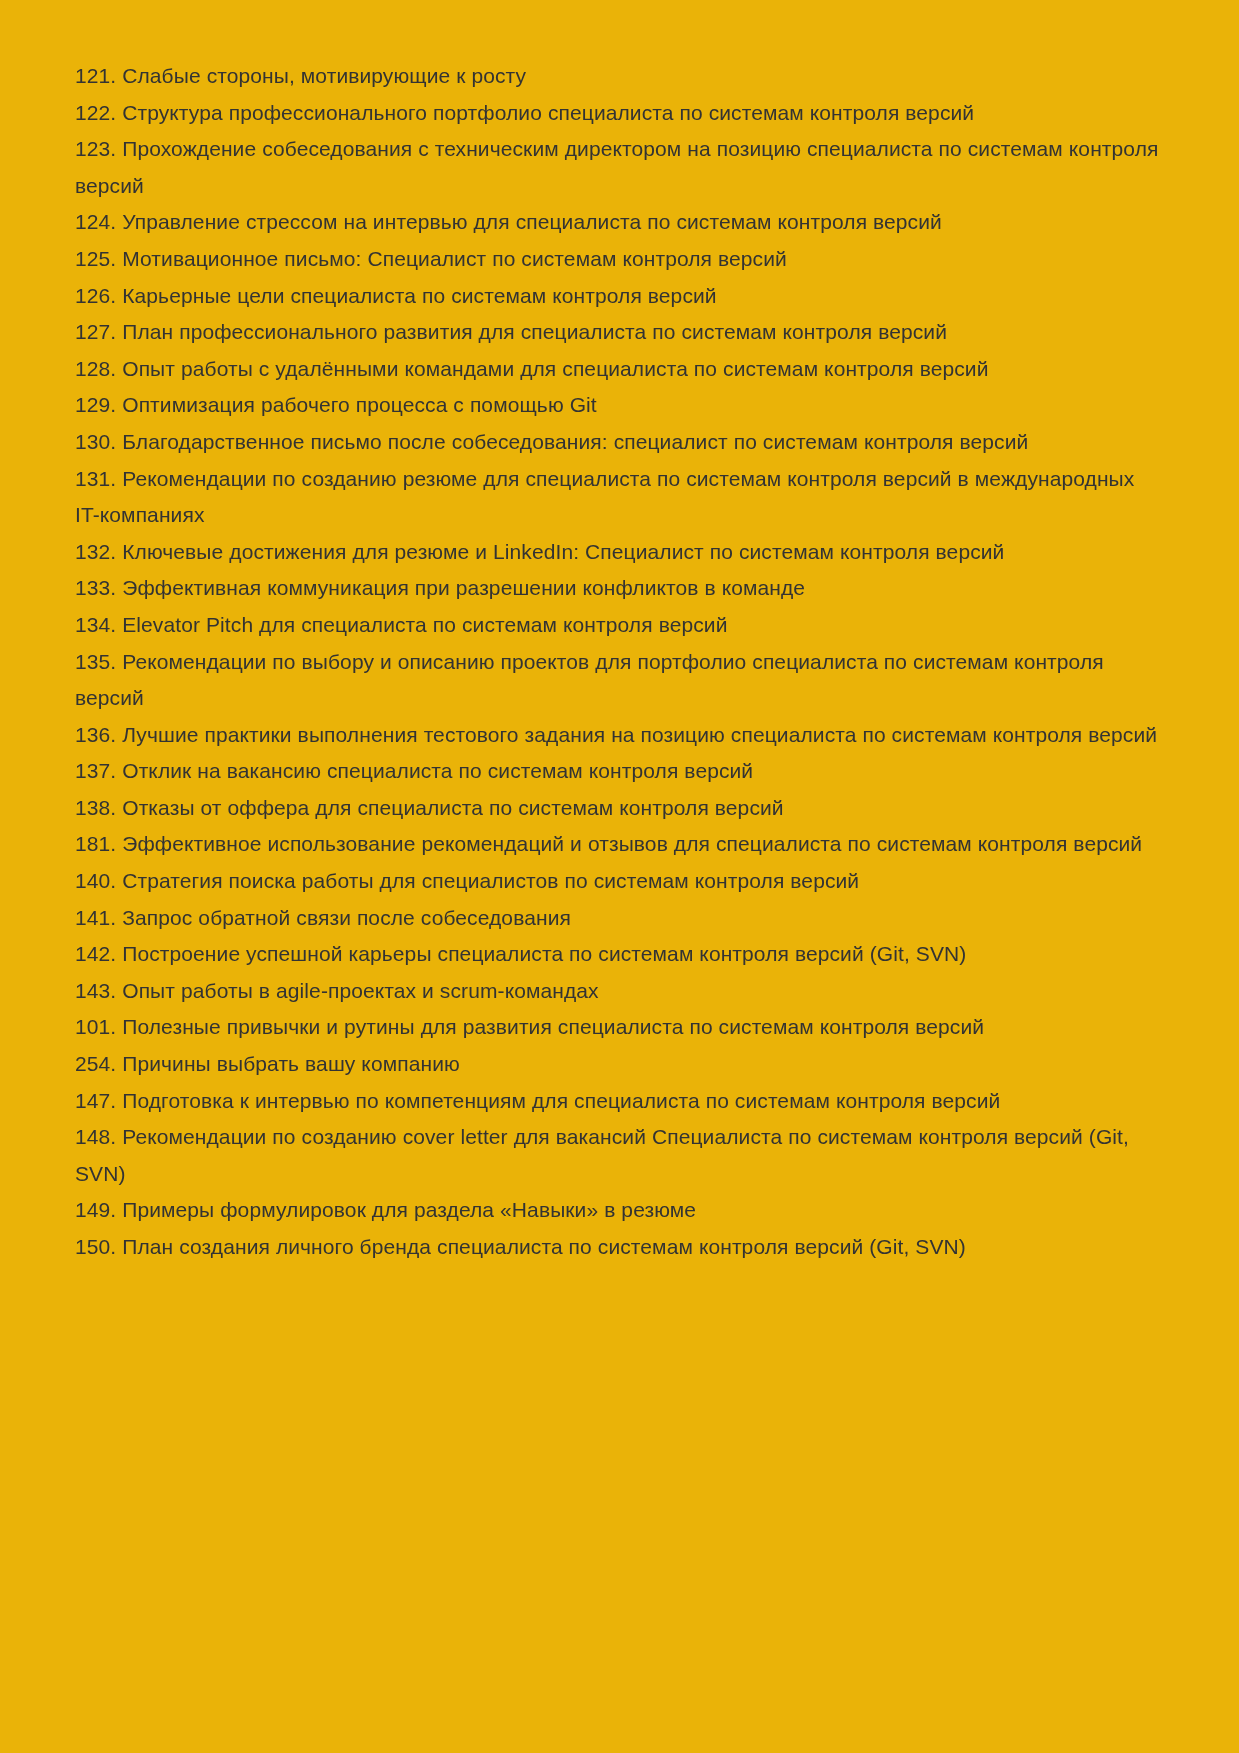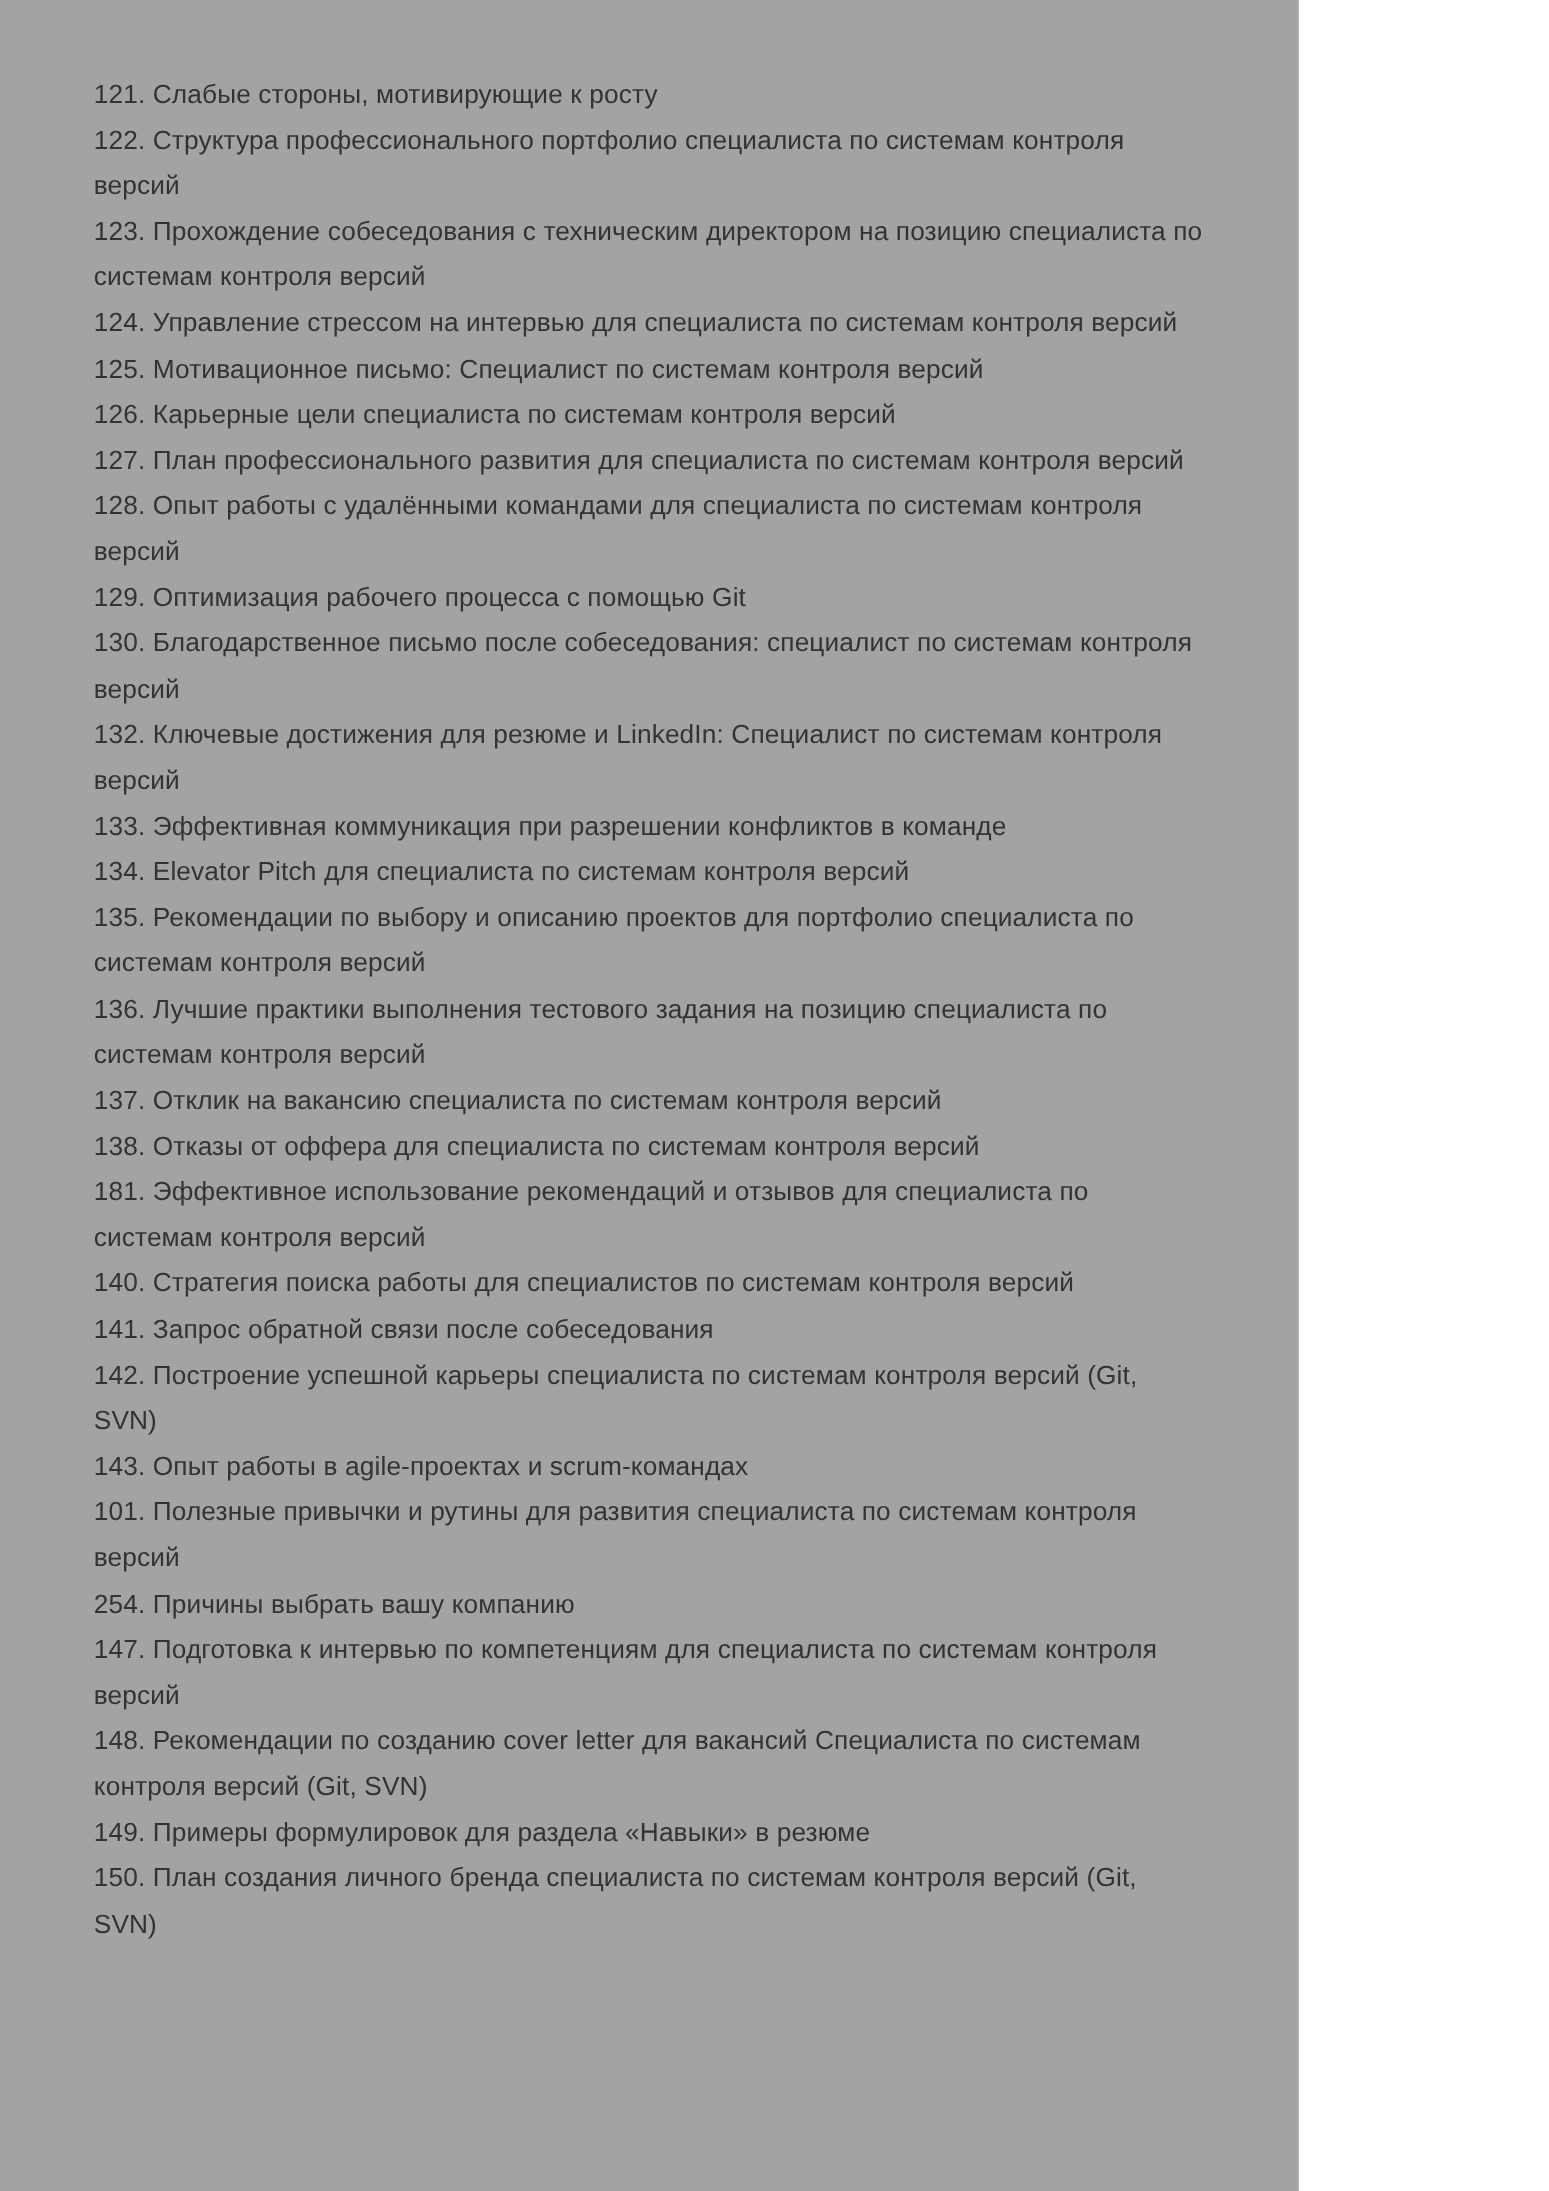--- a/index.html
+++ b/index.html
@@ -5,23 +5,23 @@
   * { margin: 0; padding: 0; box-sizing: border-box; }
   html, body {
     background: #ffffff;
     width: 1239px;
   }
   body {
     font-family: "Liberation Sans", "DejaVu Sans", sans-serif;
     color: #333333;
   }
   .page {
-    width: 1039px;
+    width: 1239px;
     min-height: 1753px;
-    background: #a3a3a3;
+    background: #eab308;
     padding: 58px 74px 60px 75px;
   }
   ol.topic-list {
     list-style: none;
     font-size: 21px;
     line-height: 36.6px;
     font-weight: 400;
     letter-spacing: 0.1px;
   }
   ol.topic-list li {
@@ -37,20 +37,21 @@
       <li><span>121.</span> <span>Слабые стороны, мотивирующие к росту</span></li>
       <li><span>122.</span> <span>Структура профессионального портфолио специалиста по системам контроля версий</span></li>
       <li><span>123.</span> <span>Прохождение собеседования с техническим директором на позицию специалиста по системам контроля версий</span></li>
       <li><span>124.</span> <span>Управление стрессом на интервью для специалиста по системам контроля версий</span></li>
       <li><span>125.</span> <span>Мотивационное письмо: Специалист по системам контроля версий</span></li>
       <li><span>126.</span> <span>Карьерные цели специалиста по системам контроля версий</span></li>
       <li><span>127.</span> <span>План профессионального развития для специалиста по системам контроля версий</span></li>
       <li><span>128.</span> <span>Опыт работы с удалёнными командами для специалиста по системам контроля версий</span></li>
       <li><span>129.</span> <span>Оптимизация рабочего процесса с помощью Git</span></li>
       <li><span>130.</span> <span>Благодарственное письмо после собеседования: специалист по системам контроля версий</span></li>
+      <li><span>131.</span> <span>Рекомендации по созданию резюме для специалиста по системам контроля версий в международных IT-компаниях</span></li>
       <li><span>132.</span> <span>Ключевые достижения для резюме и LinkedIn: Специалист по системам контроля версий</span></li>
       <li><span>133.</span> <span>Эффективная коммуникация при разрешении конфликтов в команде</span></li>
       <li><span>134.</span> <span>Elevator Pitch для специалиста по системам контроля версий</span></li>
       <li><span>135.</span> <span>Рекомендации по выбору и описанию проектов для портфолио специалиста по системам контроля версий</span></li>
       <li><span>136.</span> <span>Лучшие практики выполнения тестового задания на позицию специалиста по системам контроля версий</span></li>
       <li><span>137.</span> <span>Отклик на вакансию специалиста по системам контроля версий</span></li>
       <li><span>138.</span> <span>Отказы от оффера для специалиста по системам контроля версий</span></li>
       <li><span>181.</span> <span>Эффективное использование рекомендаций и отзывов для специалиста по системам контроля версий</span></li>
       <li><span>140.</span> <span>Стратегия поиска работы для специалистов по системам контроля версий</span></li>
       <li><span>141.</span> <span>Запрос обратной связи после собеседования</span></li>

